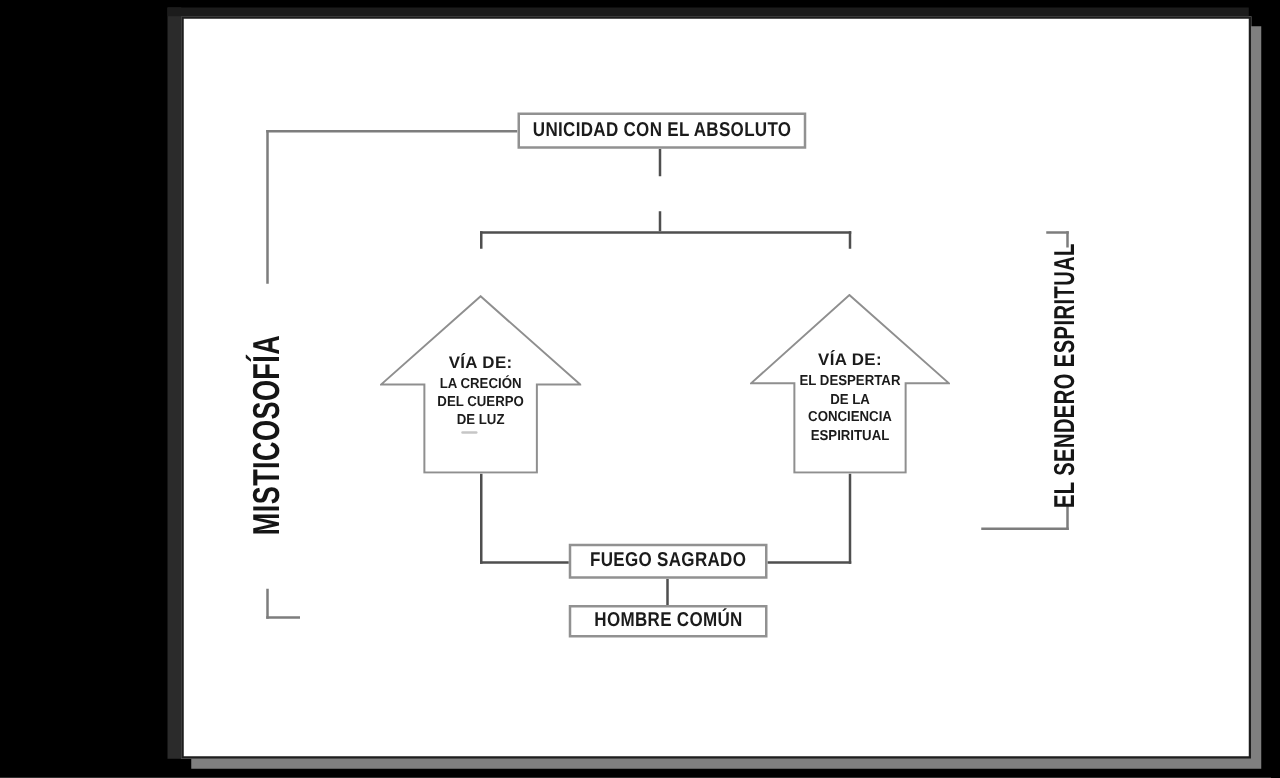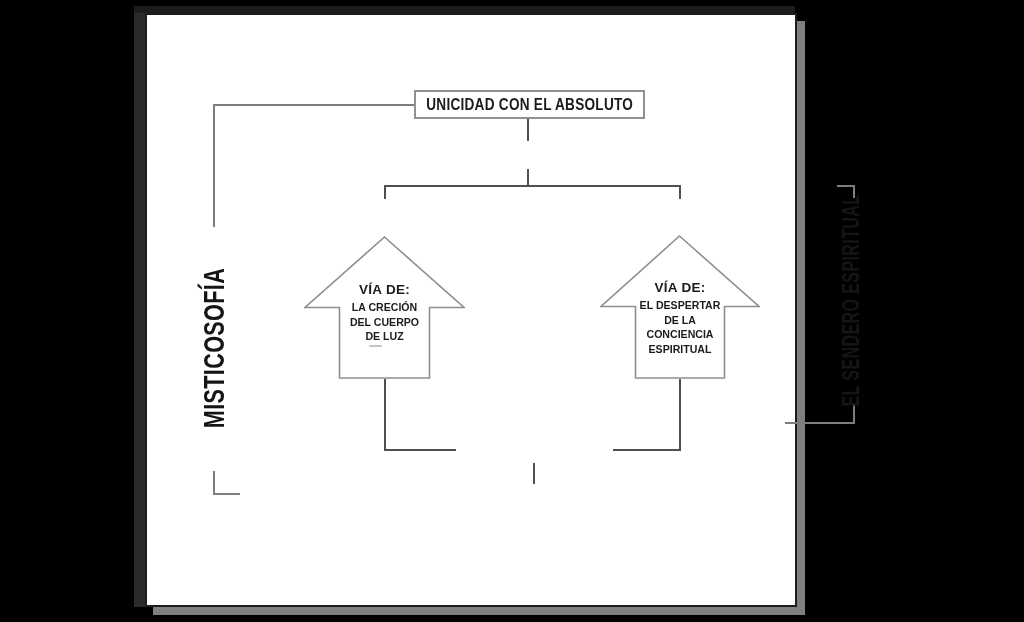--- a/index.html
+++ b/index.html
@@ -1,21 +1,21 @@
 <!DOCTYPE html>
 <html><head>
 <meta charset="utf-8">
 <style>
   html,body { margin:0; padding:0; background:#000; }
   .stage {
     position:relative; width:1024px; height:622px; background:#000000;
     overflow:hidden; font-family:"Liberation Sans", sans-serif;
   }
   .paper {
-    position:absolute; left:145px; top:13px; width:652px; height:594px;
+    position:absolute; left:145px; top:13px; width:856px; height:594px;
     background:#ffffff; border:2px solid #1d1d1d; box-sizing:border-box;
     box-shadow:8px 8px 0 #7f7f7f;
   }
   .paper-left-edge { position:absolute; left:-13px; top:-9px; width:11px; height:calc(100% + 11px); background:#2b2b2b; }
   .paper-top-edge  { position:absolute; left:-13px; top:-9px; width:calc(100% + 13px); height:7px; background:#1c1c1c; }
 
   
   .ln { position:absolute; background:#4f4f4f; }
   .br { position:absolute; background:#7d7d7d; }
 
@@ -68,20 +68,26 @@
     <div class="ln" style="left:532px; top:170px; width:2px; height:14px;"></div>
     <div class="ln" style="left:237px; top:364px; width:2px; height:72px;"></div>
     <div class="ln" style="left:237px; top:434px; width:72px; height:2px;"></div>
     <div class="ln" style="left:532px; top:364px; width:2px; height:72px;"></div>
     <div class="ln" style="left:466px; top:434px; width:68px; height:2px;"></div>
     <div class="ln" style="left:386px; top:448px; width:2px; height:21px;"></div>
 
     <div class="dbox" style="left:267px; top:75px; width:231px; height:29px;">
       <span class="lbl">UNICIDAD CON EL ABSOLUTO</span>
     </div>
+    <div class="dbox" style="left:308px; top:420px; width:159px; height:28px;">
+      <span class="lbl">FUEGO SAGRADO</span>
+    </div>
+    <div class="dbox" style="left:308px; top:469px; width:159px; height:26px;">
+      <span class="lbl">HOMBRE COMÚN</span>
+    </div>
 
     <div class="arrow" style="left:157px; top:221px; width:161px; height:143px;">
       <svg width="161" height="143" viewBox="0 0 161 143">
         <polygon points="80.5,1 160,71.5 125.5,71.5 125.5,142 35.5,142 35.5,71.5 1,71.5" fill="#ffffff" stroke="#8f8f8f" stroke-width="1.6"></polygon>
       </svg>
       <div class="arrow-text" style="top:46px;">
         <div class="heading">VÍA DE:</div>
         <div class="aline">LA CRECIÓN</div>
         <div class="aline">DEL CUERPO</div>
         <div class="aline">DE LUZ</div>

